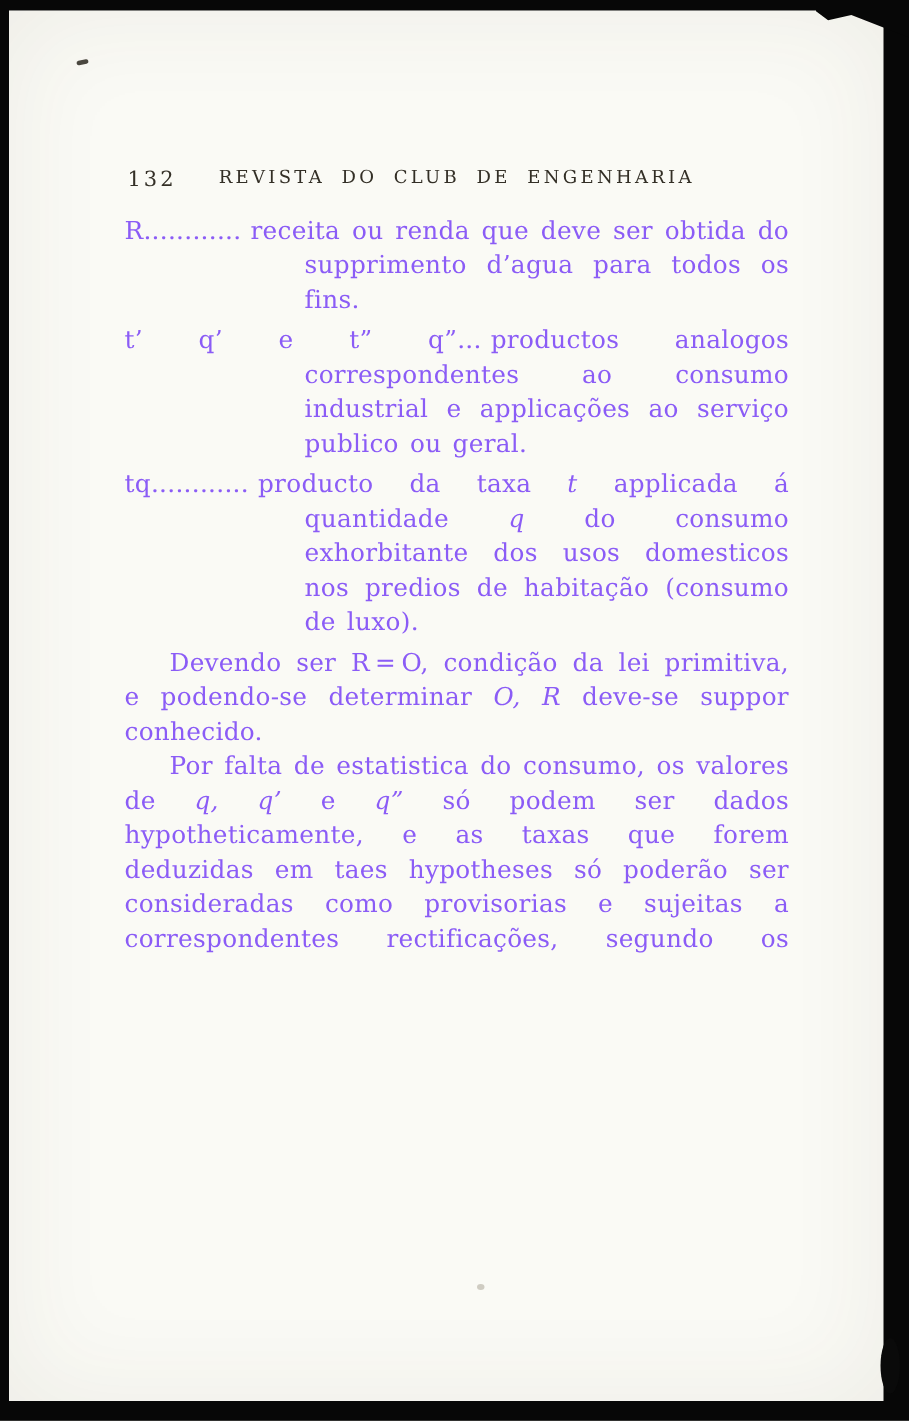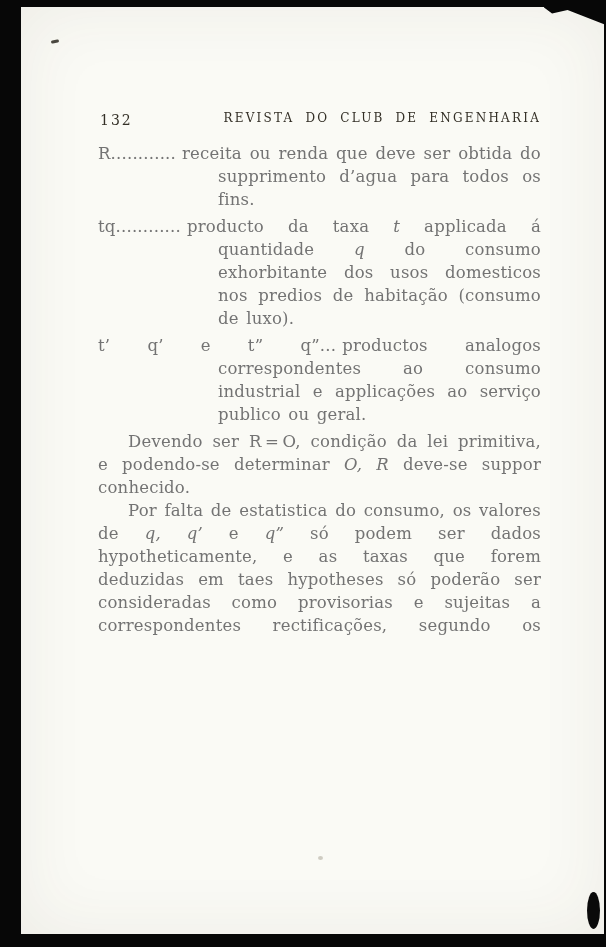--- a/index.html
+++ b/index.html
@@ -1,30 +1,30 @@
 <!DOCTYPE html>
 <html><head>
 <meta charset="utf-8">
 <style>
   html,body{margin:0;padding:0;background:#070707;}
   .scan{
     position:relative;width:606px;height:947px;overflow:hidden;
     background:#070707;font-family:"DejaVu Serif", serif;
   }
   .page{
-    position:absolute;left:21px;top:7px;width:583px;height:927px;
+    position:absolute;left:6px;top:7px;width:583px;height:927px;
     background:#fafaf5;
     box-shadow:inset 0 0 70px rgba(70,62,42,.07);
   }
   .header{position:absolute;top:104px;left:77px;width:443px;color:#332f26;}
   .pagenum{position:absolute;left:2px;top:1px;font-size:14px;letter-spacing:2px;}
-  .journal{display:block;text-align:right;font-size:12px;letter-spacing:2.2px;word-spacing:5px;}
+  .journal{display:block;text-align:center;font-size:12px;letter-spacing:2.2px;word-spacing:5px;}
   .textblock{
     position:absolute;top:135px;left:77px;width:443px;
-    font-size:16.5px;line-height:23px;color:#737373;
+    font-size:16.5px;line-height:23px;color:#8b5cf6;
     text-align:justify;word-spacing:2px;letter-spacing:.2px;
   }
   .entry{padding-left:120px;text-indent:-120px;margin:0 0 4px;}
   .entry .term{margin-right:6px;white-space:nowrap;}
   .para{margin:0;text-indent:30px;}
   .para-lead{margin-top:9px;}
   .para-cont{text-align-last:justify;}
   .it{font-style:italic;}
   
   .corner-wedge{
@@ -57,25 +57,25 @@
 
     <div class="textblock">
 
       <div class="entry">
         <span class="term">R............</span><span class="def"><span>receita ou renda que deve ser obtida do supprimento d’agua para todos os fins.</span></span>
       </div>
 
 
 
       <div class="entry">
-        <span class="term">tq............</span><span class="def"><span>producto da taxa </span><span class="it">t</span><span> applicada á quantidade </span><span class="it">q</span><span> do consumo exhorbitante dos usos domesticos nos predios de habitação (consumo de luxo).</span></span>
+        <span class="term">t’ q’ e t” q”...</span><span class="def"><span>productos analogos correspondentes ao consumo industrial e applicações ao serviço publico ou geral.</span></span>
       </div>
 
       <div class="entry">
-        <span class="term">t’ q’ e t” q”...</span><span class="def"><span>productos analogos correspondentes ao consumo industrial e applicações ao serviço publico ou geral.</span></span>
+        <span class="term">tq............</span><span class="def"><span>producto da taxa </span><span class="it">t</span><span> applicada á quantidade </span><span class="it">q</span><span> do consumo exhorbitante dos usos domesticos nos predios de habitação (consumo de luxo).</span></span>
       </div>
 
       <p class="para"><span>Devendo ser R = O, condição da lei primitiva, e podendo-se determinar </span><span class="it">O, R</span><span> deve-se suppor conhecido.</span></p>
       <p class="para para-cont"><span>Por falta de estatistica do consumo, os valores de </span><span class="it">q, q’</span><span> e </span><span class="it">q”</span><span> só podem ser dados hypotheticamente, e as taxas que forem deduzidas em taes hypotheses só poderão ser consideradas como provisorias e sujeitas a correspondentes rectificações, segundo os</span></p>
 
     </div>
   </div>
 
   <div class="corner-wedge"></div>
   <div class="edge-blob"></div>

